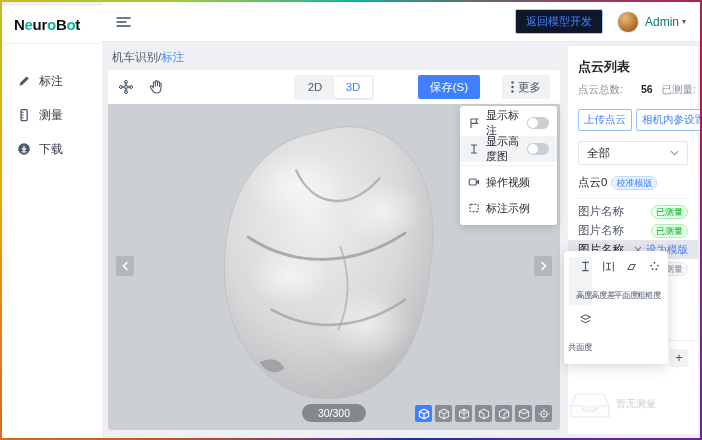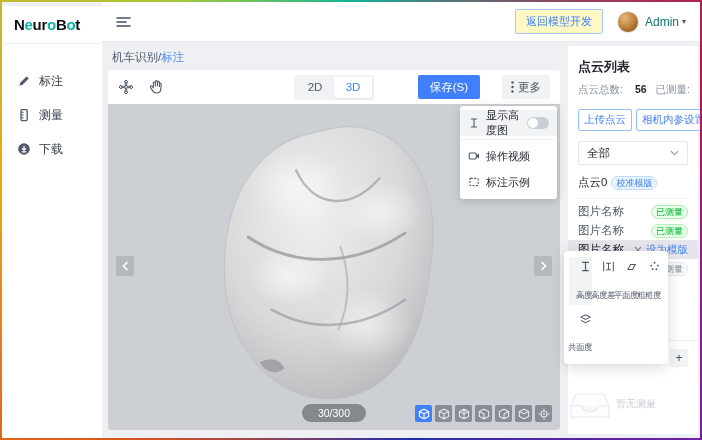--- a/index.html
+++ b/index.html
@@ -14,21 +14,21 @@
   .logo { height:38px; line-height:38px; padding-left:10px; font-size:15px; font-weight:bold; color:#111; letter-spacing:-0.3px; border-bottom:1px solid #f0f1f3; margin:0 2px; }
   .logo .g { color:#0ab3a3; }
   .nav { margin-top:20px; }
   .nav-item { height:34px; display:flex; align-items:center; gap:8px; padding-left:15px; font-size:12px; color:#333a45; cursor:pointer; }
   .nav-item svg { flex:none; color:#4e5969; }
 
   
   .topbar { position:absolute; left:100px; right:0; top:0; height:40px; background:#fff; border-bottom:1px solid #e8e9eb; display:flex; align-items:center; padding:0 14px; z-index:2; }
   .hamburger { color:#4e5969; display:flex; }
   .topbar .spacer { flex:1; }
-  .back-btn { border:1px solid #a9c6ff; color:#4080ff; background:#fef9c3; font-size:11px; padding:4px 10px; border-radius:2px; cursor:pointer; }
+  .back-btn { border:1px solid #a9c6ff; color:#4080ff; background:#0f172a; font-size:11px; padding:4px 10px; border-radius:2px; cursor:pointer; }
   .avatar { width:22px; height:22px; border-radius:50%; margin-left:14px; background:radial-gradient(circle at 35% 30%, #e8b87c, #b4762f 60%, #6e4518); border:1px solid #e3e5e8; }
   .user { font-size:12px; color:#0f766e; margin-left:6px; }
   .caret { font-size:8px; color:#4e5969; margin-left:3px; }
 
   
   .content { position:absolute; left:100px; right:0; top:40px; bottom:0; }
   .breadcrumb { position:absolute; left:10px; top:8px; font-size:11.5px; color:#4e5969; }
   .breadcrumb .cur { color:#4d8bff; }
 
   
@@ -57,21 +57,21 @@
   .menu-item.hov { background:#f2f3f5; }
   .menu-item svg { color:#4e5969; flex:none; }
   .menu-sep { height:1px; background:#f0f1f3; margin:3px 0; }
   .tgl { margin-left:auto; width:22px; height:12px; border-radius:7px; background:#c9cdd4; position:relative; flex:none; cursor:pointer; }
   .tgl::after { content:""; position:absolute; left:1px; top:1px; width:10px; height:10px; border-radius:50%; background:#fff; }
 
   
   .rpanel { position:absolute; top:4px; right:2px; bottom:4px; width:130px; background:#fff; border-radius:2px; padding:0 10px; z-index:4; }
   .rp-title { font-size:13px; font-weight:bold; color:#1d2129; margin-top:12px; }
   .rp-stats { margin-top:7px; font-size:10.5px; color:#86909c; display:flex; gap:9px; white-space:nowrap; }
-  .rp-stats b { color:#1d2129; font-weight:600; margin-left:12px; }
+  .rp-stats b { color:#1d2129; font-weight:600; margin-left:18px; }
   .rp-btns { display:flex; gap:4px; margin-top:12px; }
   .rp-btn { border:1px solid #94bfff; color:#4080ff; background:#fff; font-size:10.5px; height:22px; border-radius:2px; padding:0 5px; white-space:nowrap; cursor:pointer; }
   .rp-select { margin-top:10px; height:24px; border:1px solid #e5e6eb; border-radius:2px; display:flex; align-items:center; padding:0 8px; font-size:11.5px; color:#1d2129; cursor:pointer; }
   .rp-select svg { margin-left:auto; color:#86909c; }
   .cloud-row { margin-top:10px; display:flex; align-items:center; gap:4px; padding-bottom:8px; border-bottom:1px solid #f0f1f3; }
   .cloud-name { font-size:11.5px; color:#1d2129; }
   .badge { font-size:9px; line-height:13px; height:14px; padding:0 4px; border-radius:8px; white-space:nowrap; }
   .b-blue { color:#4080ff; background:#e8f3ff; border:1px solid #bedaff; }
   .b-green { color:#00b42a; background:#e8ffea; border:1px solid #aff0b5; }
   .b-gray { color:#86909c; background:#f7f8fa; border:1px solid #e5e6eb; }
@@ -252,20 +252,27 @@
                 <svg width="12" height="12" viewBox="0 0 12 12">
                   <circle cx="6" cy="6" r="3" fill="none" stroke="currentColor" stroke-width="1.1"></circle>
                   <path d="M6 0.5 V2.3 M6 9.7 V11.5 M0.5 6 H2.3 M9.7 6 H11.5" stroke="currentColor" stroke-width="1.1"></path>
                   <circle cx="6" cy="6" r="0.9" fill="currentColor"></circle>
                 </svg>
               </button>
         </div>
       </div>
 
       <div class="menu">
+        <div class="menu-item">
+          <svg width="12" height="12" viewBox="0 0 12 12">
+                <path d="M3 1.5 V11 M3 2 H9.5 L8 4.2 L9.5 6.4 H3" fill="none" stroke="currentColor" stroke-width="1.1"></path>
+              </svg>
+          <span>显示标注</span>
+          <span class="tgl"></span>
+        </div>
         <div class="menu-item hov">
           <svg width="12" height="12" viewBox="0 0 12 12">
                 <path d="M3 2 H9 M6 2 V10 M3 10 H9" fill="none" stroke="currentColor" stroke-width="1.1"></path>
               </svg>
           <span>显示高度图</span>
           <span class="tgl"></span>
         </div>
         <div class="menu-sep"></div>
         <div class="menu-item">
           <svg width="12" height="12" viewBox="0 0 12 12">

